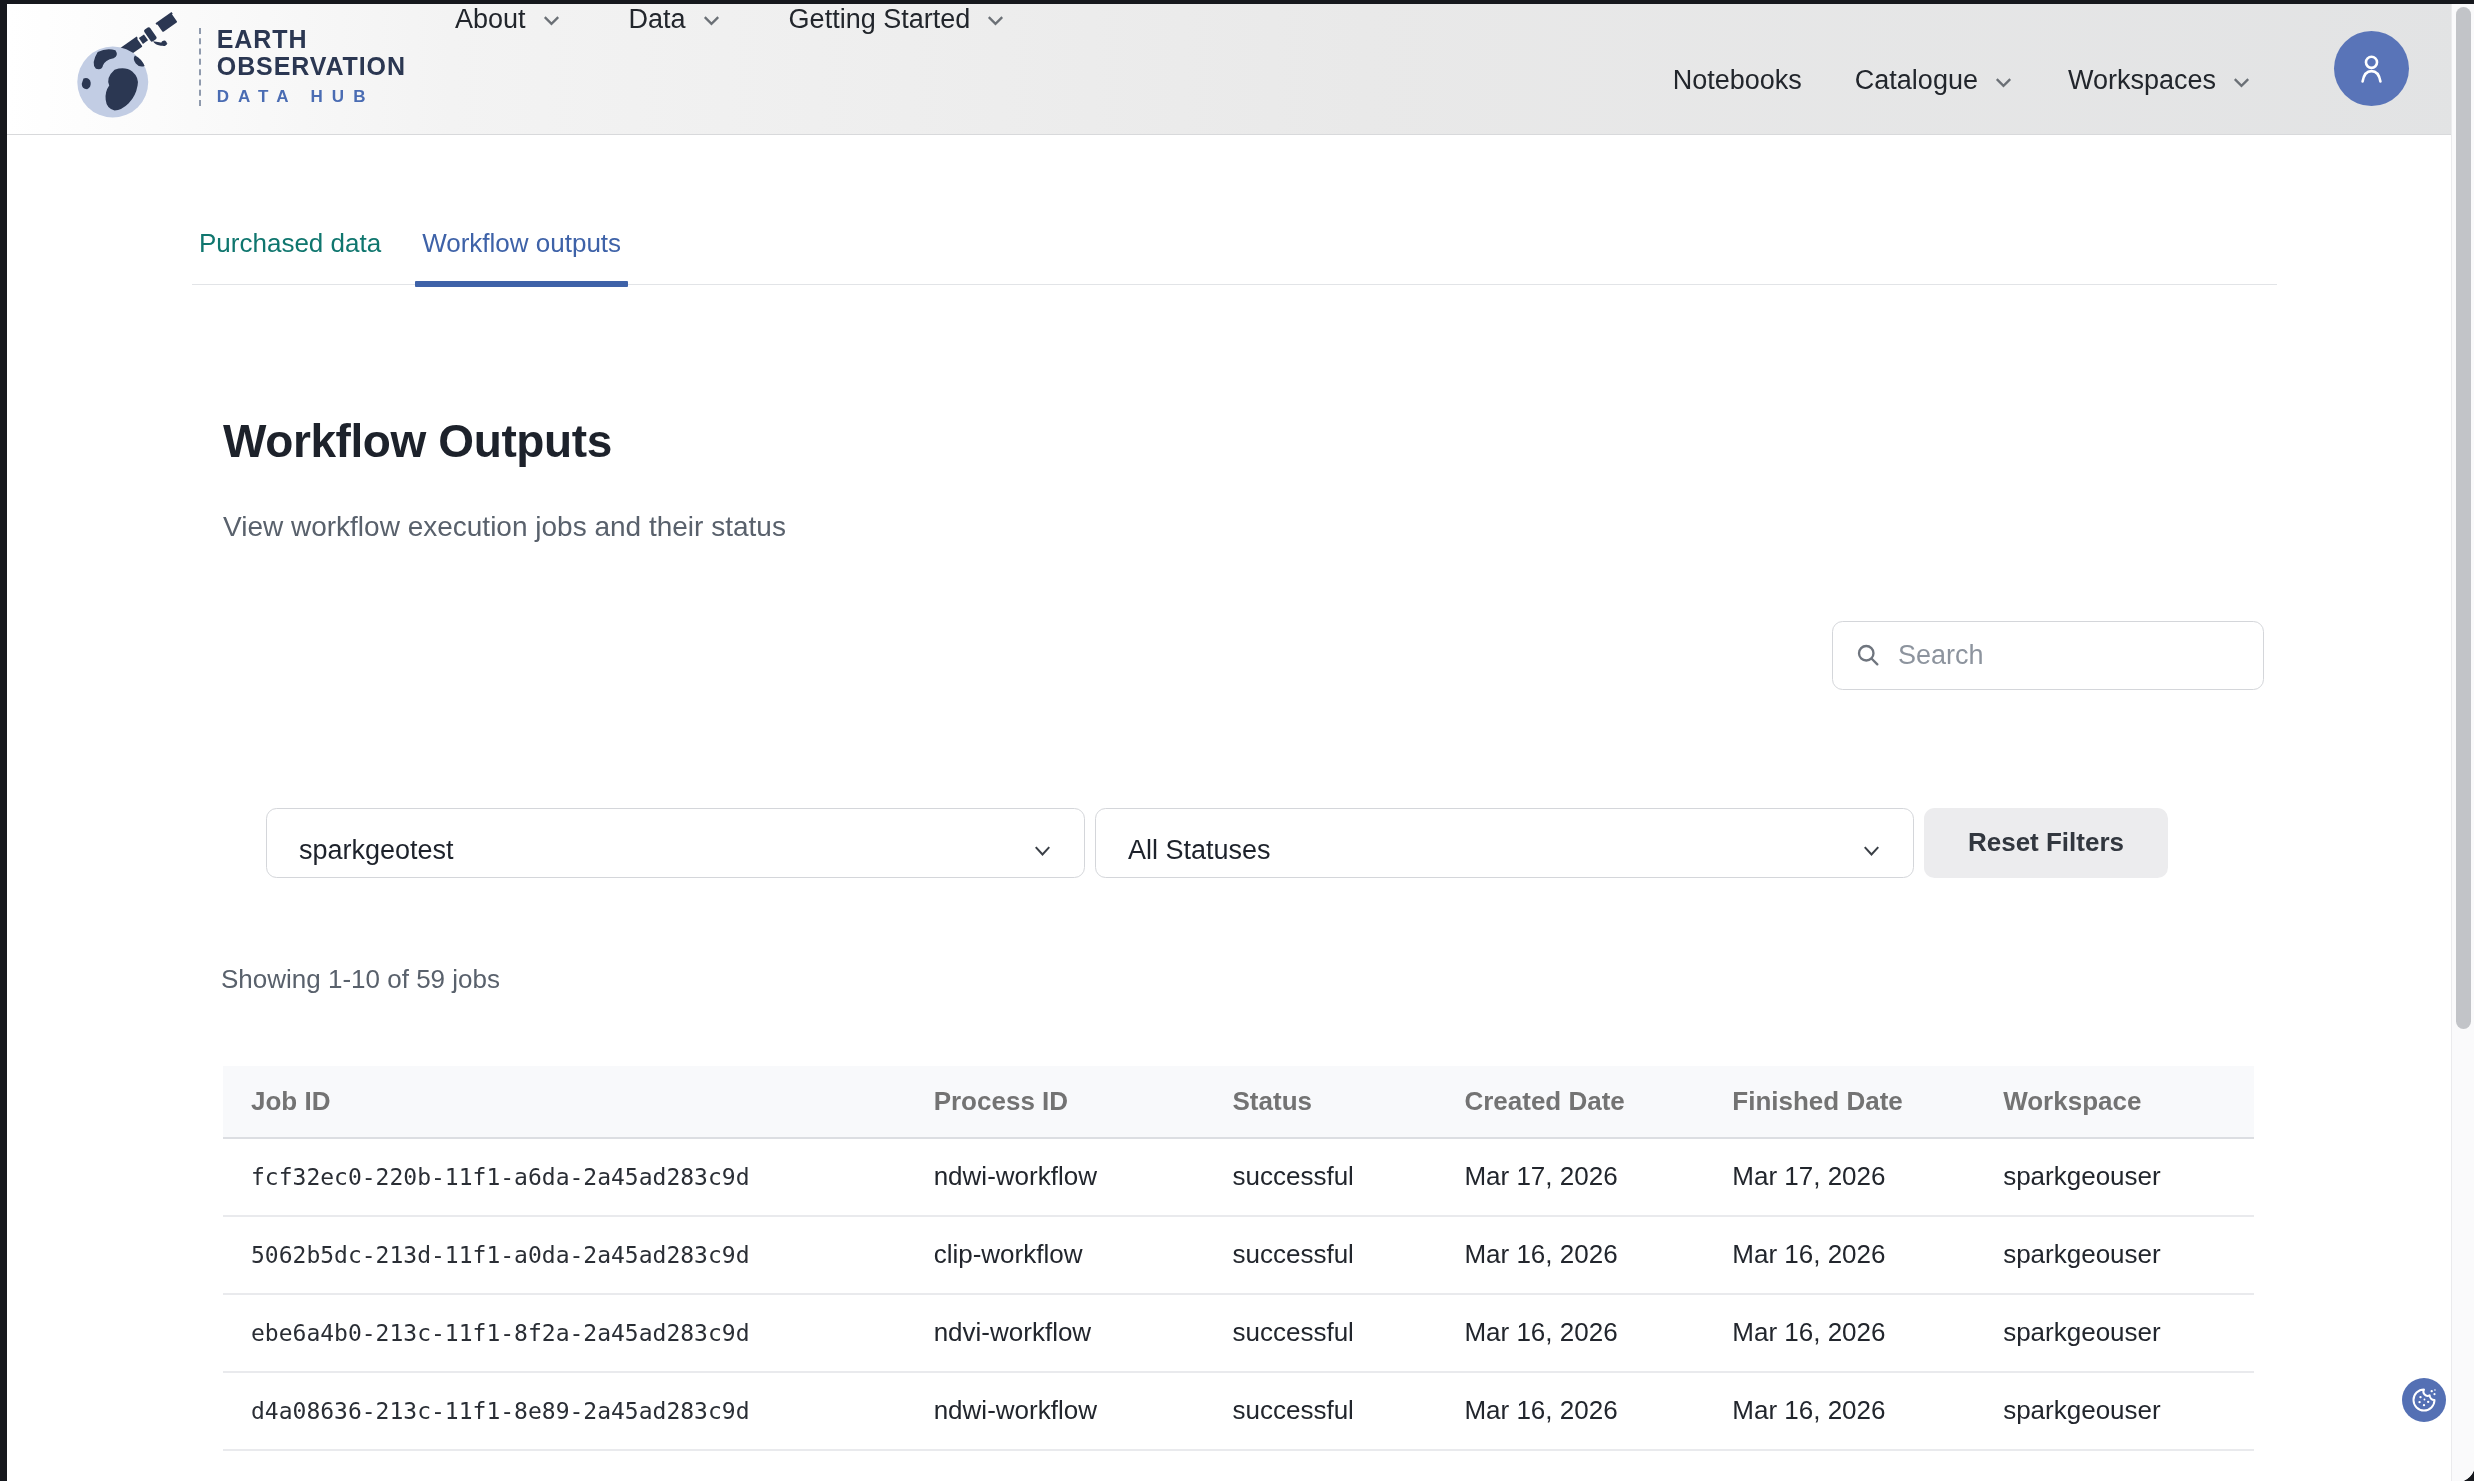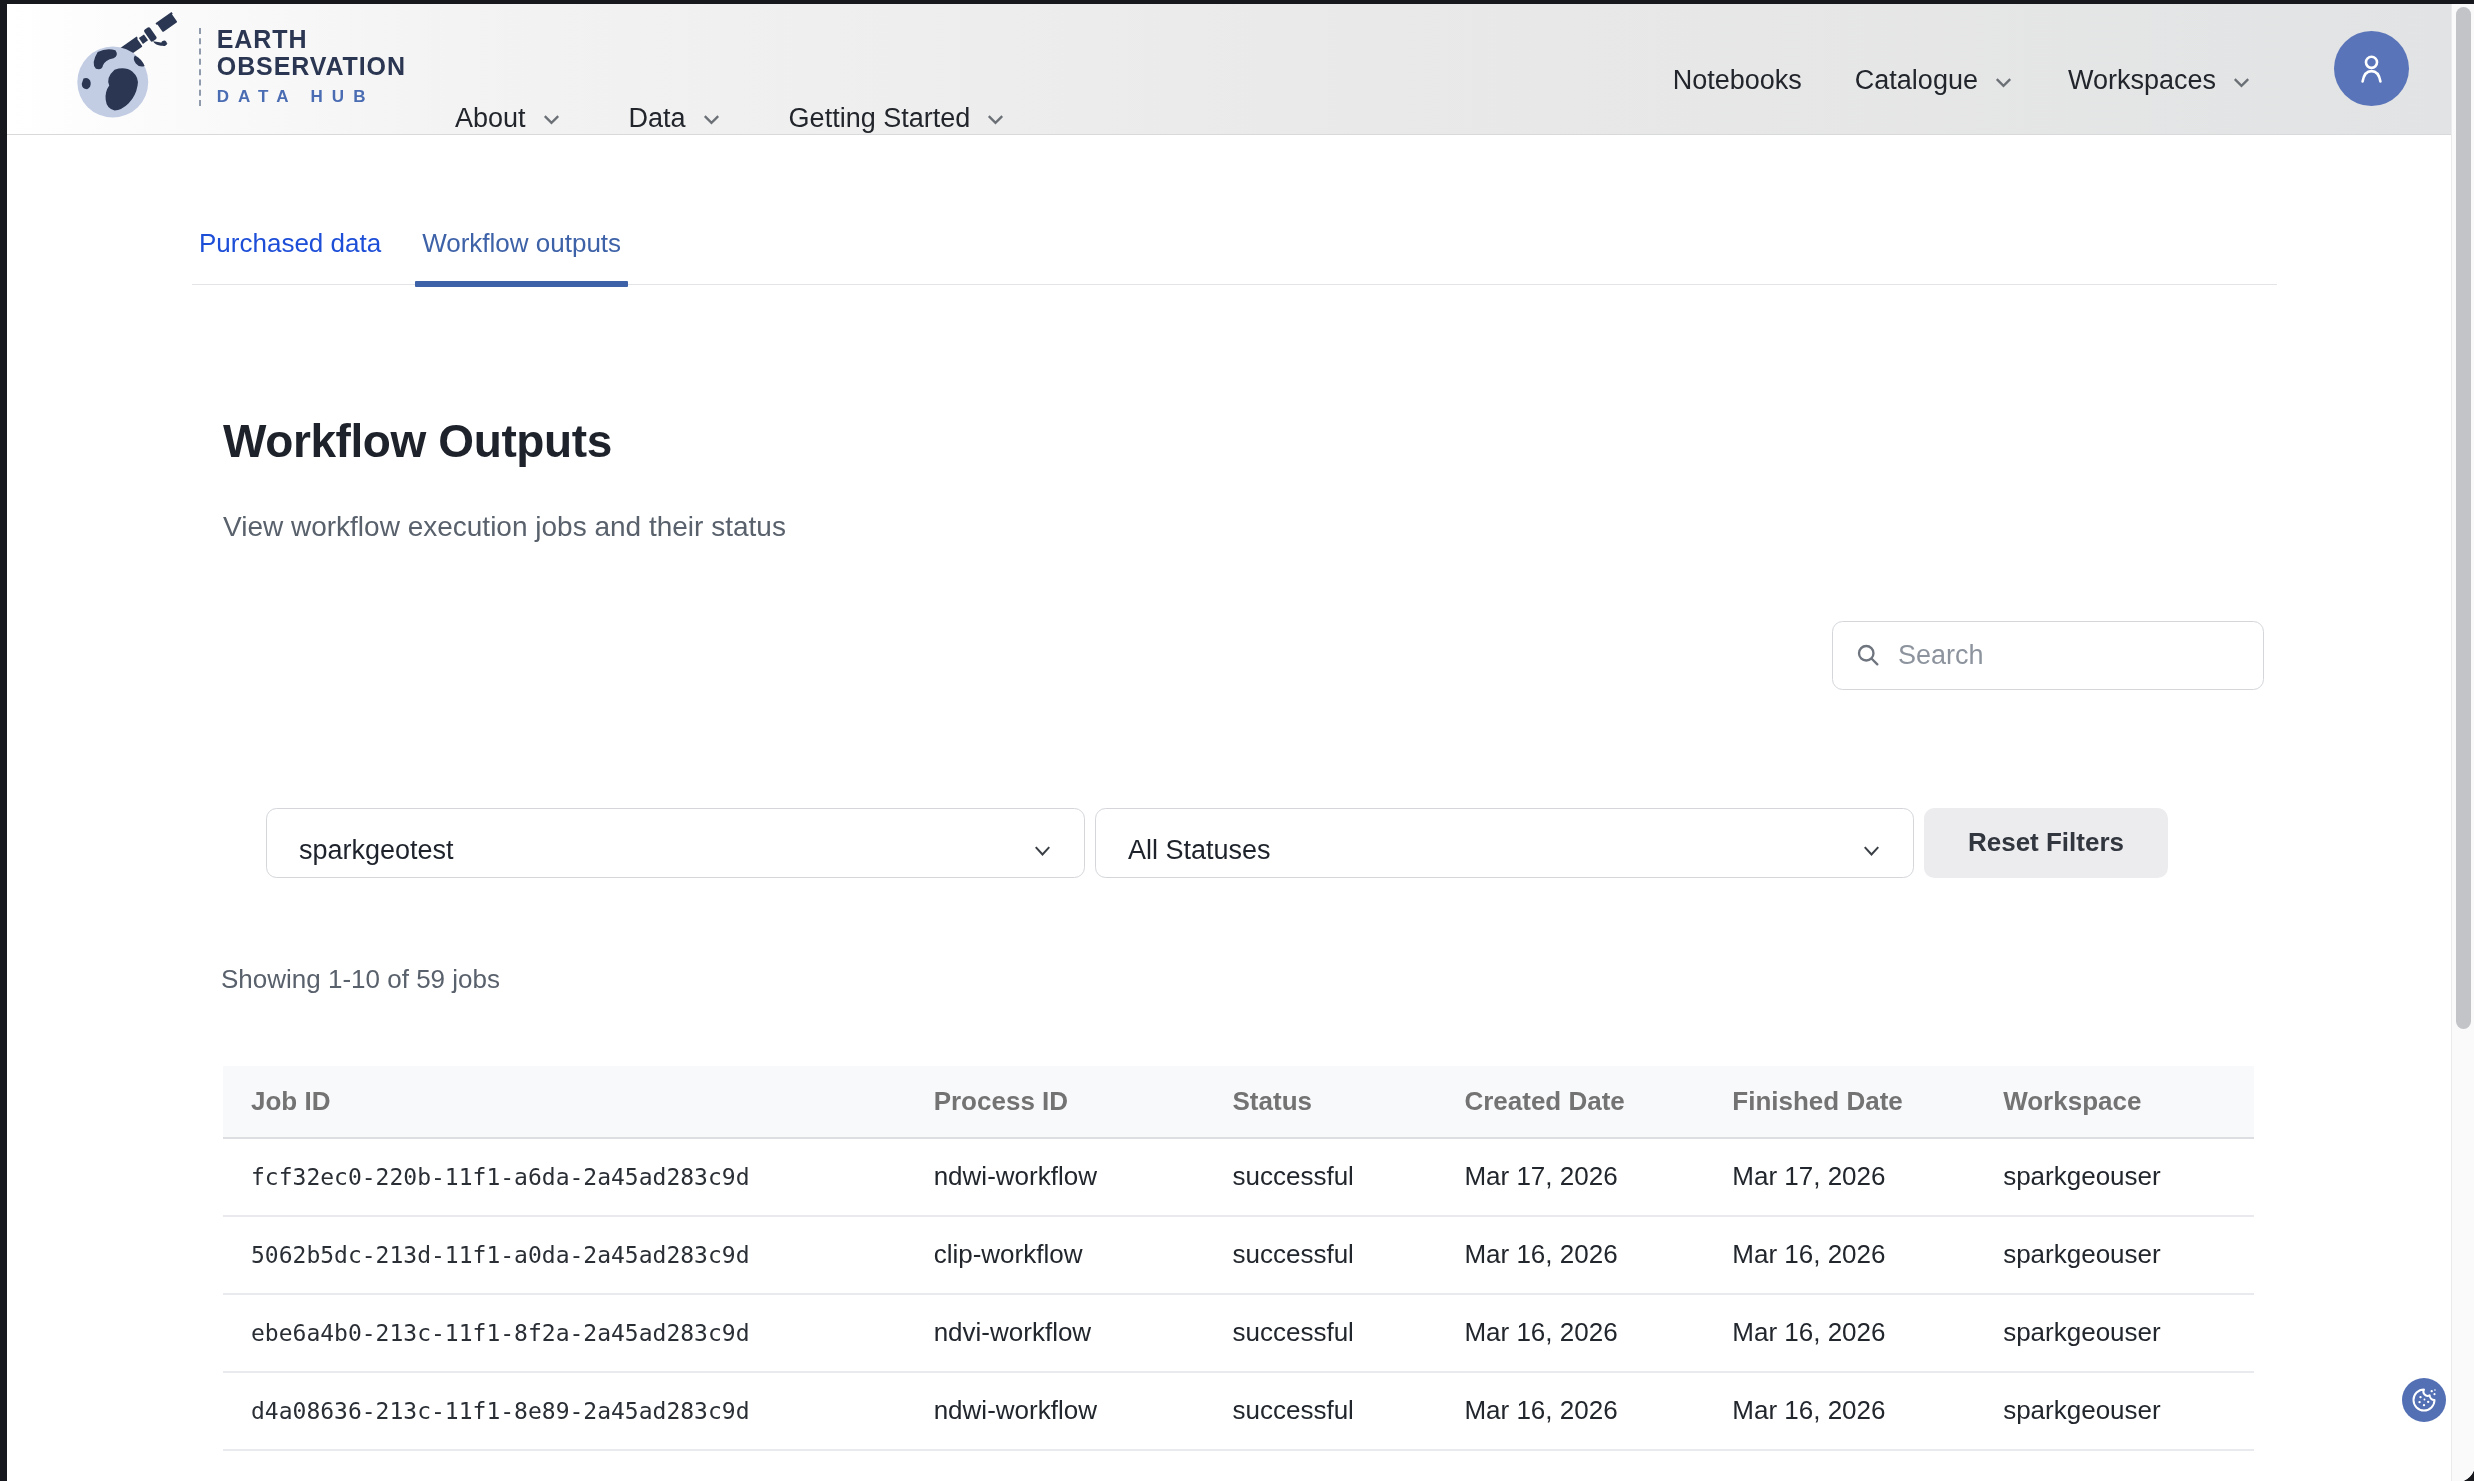--- a/index.html
+++ b/index.html
@@ -10,33 +10,33 @@
   
   .header { position:absolute; left:0; top:0; width:100%; height:131px;
             background:linear-gradient(90deg,#ffffff 0%,#f3f3f3 18%,#e9e9e9 55%,#e2e3e4 100%);
             border-bottom:1.8px solid #d8d9db; }
   .logo { position:absolute; left:57px; top:7px; display:flex; align-items:center; }
   .logo-art { width:133px; height:112px; }
   .logo-divider { width:0; height:78px; border-left:2.7px dashed #8f9aad; margin:0 16px 0 1.8px; }
   .logo-text .ln { font-size:25px; font-weight:700; letter-spacing:0.9px; color:#2b3752; line-height:27.5px; }
   .logo-text .ln3 { font-size:17px; font-weight:700; letter-spacing:9px; color:#4a6cb3; margin-top:6.2px; }
 
-  .nav-left { position:absolute; left:448px; top:0; height:130px; display:flex; align-items:flex-end; gap:66px; }
+  .nav-left { position:absolute; left:448px; top:0; height:130px; display:flex; align-items:flex-start; gap:66px; }
   .nav-right { position:absolute; right:222px; top:0; height:154px; display:flex; align-items:center; gap:53px; }
   .nav-item { display:flex; align-items:center; gap:14px; font-size:27px; color:#22262c; cursor:pointer; }
   .chev { width:23px; height:23px; margin-top:3.5px; }
 
   .avatar { position:absolute; right:66px; top:27.5px; width:75px; height:75px; border-radius:50%;
             background:#5974b8; display:flex; align-items:center; justify-content:center; cursor:pointer; }
   .avatar svg { width:39px; height:39px; }
 
   
   .tabs { position:absolute; left:185px; top:219px; width:2085px; display:flex; gap:27px;
           border-bottom:1.8px solid #e2e4e7; }
-  .tab { position:relative; padding:5.3px 7px 25px 7px; font-size:26px; color:#1d4ed8; cursor:pointer; }
+  .tab { position:relative; padding:5.3px 7px 25px 7px; font-size:26px; color:#0f766e; cursor:pointer; }
   .tab.active { color:#3e62a8; }
   .tab.active::after { content:""; position:absolute; left:0; right:0; bottom:-3.5px; height:6.2px;
                        background:#3e62a8; border-radius:0.9px; }
 
   
   .page-title { position:absolute; left:216px; top:410px; font-size:46px; font-weight:700;
                 letter-spacing:-0.4px; color:#1d222b; }
   .page-subtitle { position:absolute; left:216px; top:507px; font-size:28px; color:#59616c; }
 
   

